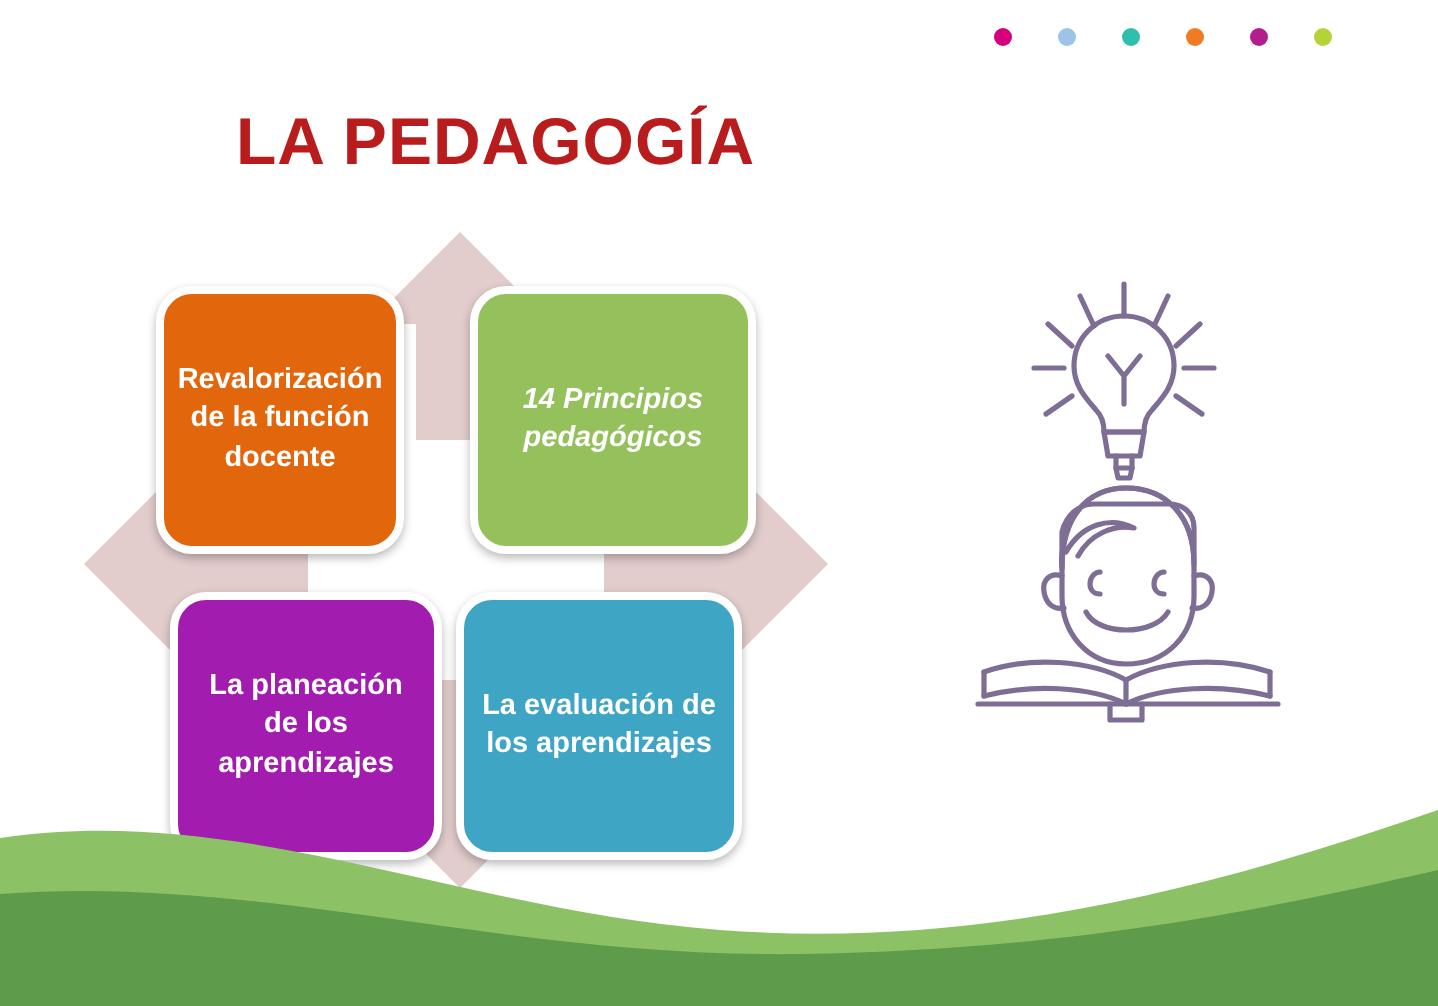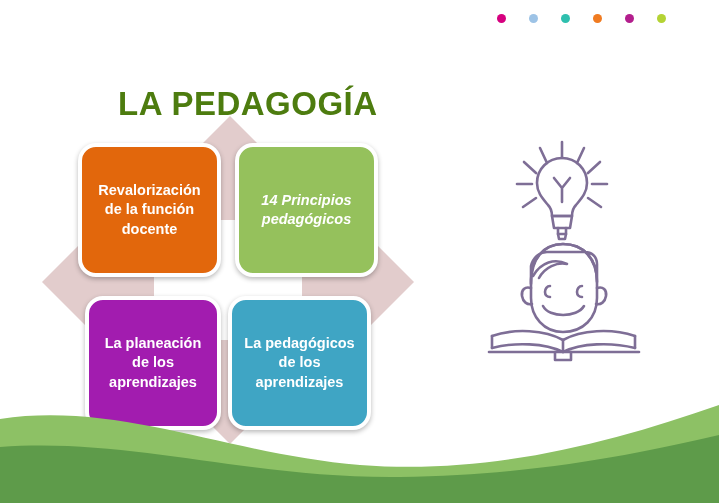--- a/index.html
+++ b/index.html
@@ -63,21 +63,21 @@
     display:flex;
     align-items:center;
     justify-content:center;
     text-align:center;
     color:#ffffff;
     font-weight:bold;
     font-size:14.5px;
     line-height:1.32;
     padding:6px 8px;
   }
-  #card-revalorizacion { left:78px;  top:143px; width:143px; height:134px; background:#E2670C; }
+  #card-revalorizacion { left:78px;  top:143px; width:124px; height:134px; background:#E2670C; }
   #card-principios     { left:235px; top:143px; width:143px; height:134px; background:#95C15C; }
   #card-planeacion     { left:85px;  top:296px; width:136px; height:134px; background:#7B5AA6; }
   #card-evaluacion     { left:228px; top:296px; width:143px; height:134px; background:#3FA5C4; }
 
   
   #illustration {
     position:absolute;
     left:487px; top:136px;
     width:180px; height:230px;
   }
@@ -89,40 +89,40 @@
 
   <div id="dots">
       <span class="dot" style="left: 0px; background: rgb(214, 0, 127);"></span>
       <span class="dot" style="left: 32px; background: rgb(157, 195, 230);"></span>
       <span class="dot" style="left: 64px; background: rgb(46, 191, 174);"></span>
       <span class="dot" style="left: 96px; background: rgb(240, 123, 33);"></span>
       <span class="dot" style="left: 128px; background: rgb(179, 30, 141);"></span>
       <span class="dot" style="left: 160px; background: rgb(180, 211, 52);"></span>
     </div>
 
-  <div id="title" style="color: #4d7c0f; margin-top: 33px;">LA PEDAGOGÍA</div>
+  <div id="title" style="color: #b91c1c;">LA PEDAGOGÍA</div>
 
   <svg id="arrows" viewBox="0 0 380 340">
 
     <polygon class="arrowshape" points="190,6 236,52 212,52 212,110 168,110 168,52 144,52" fill="#E2CCCC"></polygon>
 
     <polygon class="arrowshape" points="374,172 328,218 328,194 262,194 262,150 328,150 328,126" fill="#E2CCCC"></polygon>
 
     <polygon class="arrowshape" points="190,334 144,288 168,288 168,230 212,230 212,288 236,288" fill="#E2CCCC"></polygon>
 
     <polygon class="arrowshape" points="2,172 48,126 48,150 114,150 114,194 48,194 48,218" fill="#E2CCCC"></polygon>
   </svg>
 
   <div class="card" id="card-revalorizacion" style="background: rgb(226, 103, 12);">Revalorización de la función docente</div>
 
   <div class="card" id="card-principios" style="background: rgb(149, 193, 92); font-style: italic;">14 Principios pedagógicos</div>
 
   <div class="card" id="card-planeacion" style="background: #a21caf;">La planeación de los aprendizajes</div>
 
-  <div class="card" id="card-evaluacion" style="background: rgb(63, 165, 196);">La pedagógicos de los aprendizajes</div>
+  <div class="card" id="card-evaluacion" style="background: rgb(63, 165, 196);">La evaluación de los aprendizajes</div>
 
   <svg id="illustration" viewBox="0 0 180 230">
     <g id="ill-g" fill="none" stroke="#7E6E96" stroke-width="2.6" stroke-linecap="round" stroke-linejoin="round">
 
       <g>
         <line x1="75" y1="6" x2="75" y2="22"></line>
         <line x1="53" y1="12" x2="60" y2="27"></line>
         <line x1="97" y1="12" x2="90" y2="27"></line>
         <line x1="37" y1="26" x2="49" y2="37"></line>
         <line x1="113" y1="26" x2="101" y2="37"></line>

